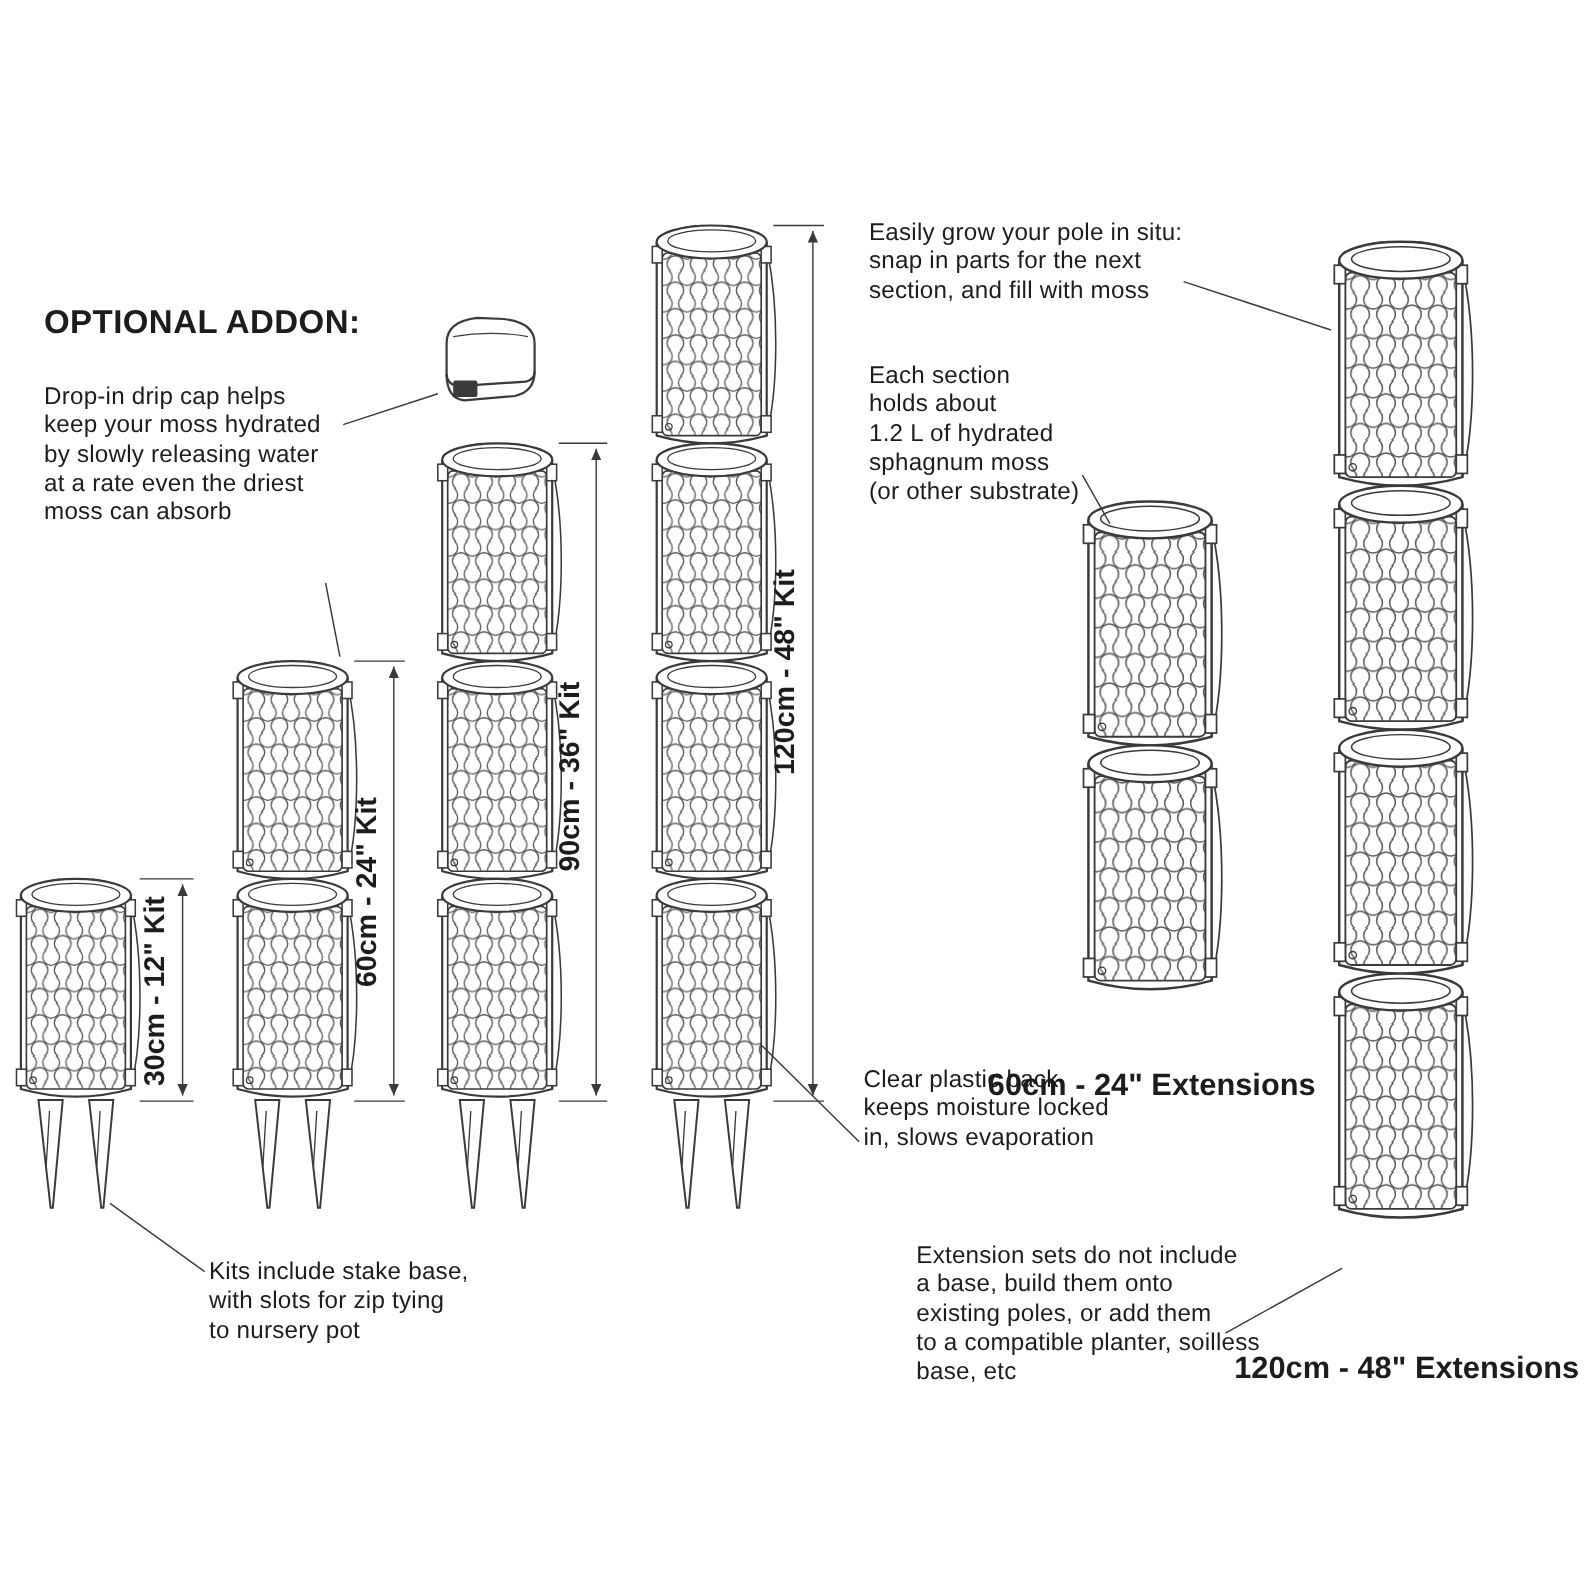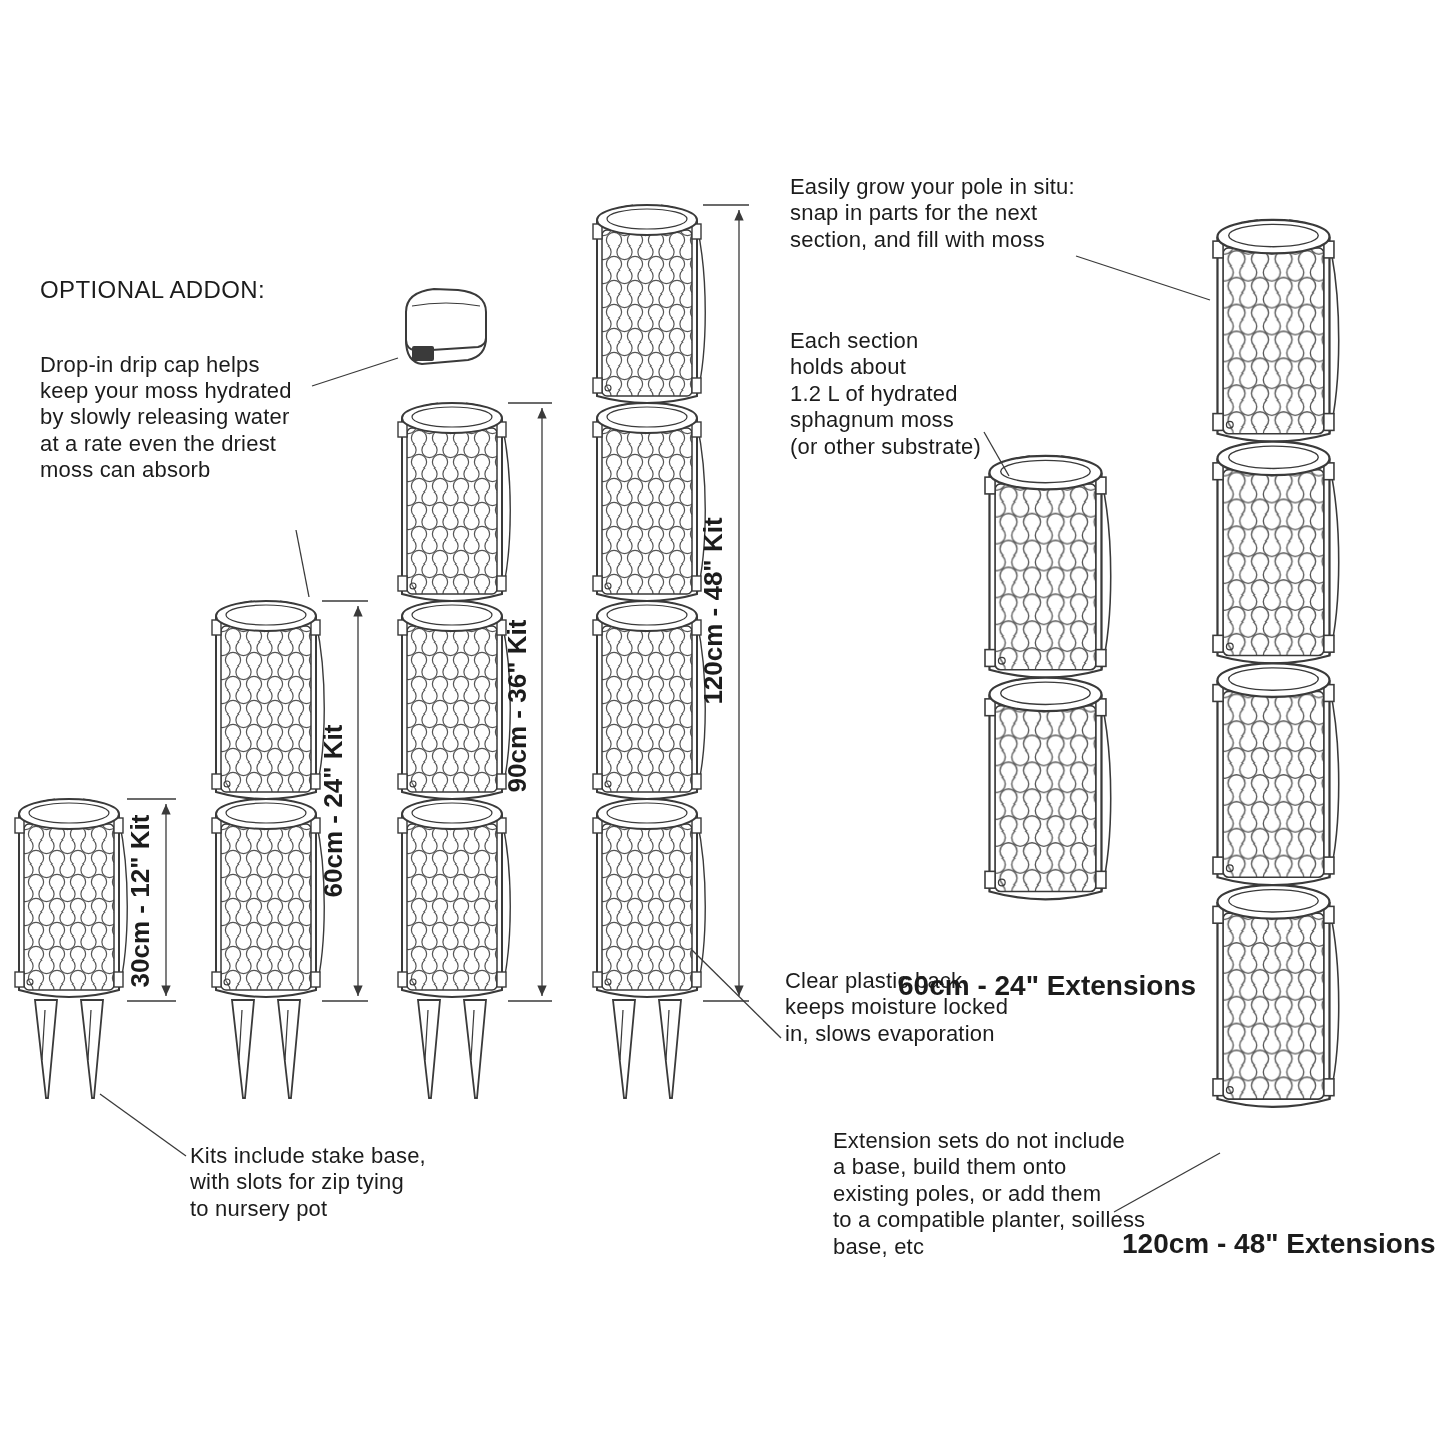--- a/index.html
+++ b/index.html
@@ -1,21 +1,21 @@
 <!DOCTYPE html>
 <html><head>
 <meta charset="utf-8">
 <style>
   * { box-sizing: border-box; }
   html,body { margin:0; padding:0; background:#ffffff; }
   body { font-family:"Liberation Sans", sans-serif; color:#1c1c1c; }
   .canvas { position:relative; width:1445px; height:1445px; background:#ffffff; overflow:hidden; }
   svg.draw { position:absolute; left:0; top:0; }
   .note { position:absolute; font-size:22px; line-height:1.2; white-space:pre-line; letter-spacing:.2px; }
-  .note-title { font-weight:400; font-size:24px; letter-spacing:.4px; margin-bottom:20px; }
+  .note-title { font-weight:700; font-size:30px; letter-spacing:.4px; margin-bottom:8px; }
   .dim-label { position:absolute; width:300px; height:32px; font-size:26px; font-weight:700;
                text-align:center; transform:rotate(-90deg); white-space:nowrap; }
   .ext-label { position:absolute; font-size:28px; font-weight:700; white-space:nowrap; }
 </style>
 </head>
 <body>
 
 <div class="canvas">
 
   <svg class="draw" width="1445" height="1445" viewBox="0 0 1445 1445">
@@ -132,21 +132,21 @@
   <div class="note" style="left:40px; top:250px; width:320px;">
     <div class="note-title">OPTIONAL ADDON:</div>
     <div>Drop-in drip cap helps
 keep your moss hydrated
 by slowly releasing water
 at a rate even the driest
 moss can absorb</div>
   </div>
 
 
-  <div class="note" style="left:790px; top:174px; width:340px;">Easily grow your pole in situ:
+  <div class="note" style="left:790px; top:198px; width:340px;">Easily grow your pole in situ:
 snap in parts for the next
 section, and fill with moss</div>
 
   <div class="note" style="left:790px; top:328px; width:260px;">Each section
 holds about
 1.2 L of hydrated
 sphagnum moss
 (or other substrate)</div>
 
   <div class="note" style="left:785px; top:968px; width:280px;">Clear plastic back

